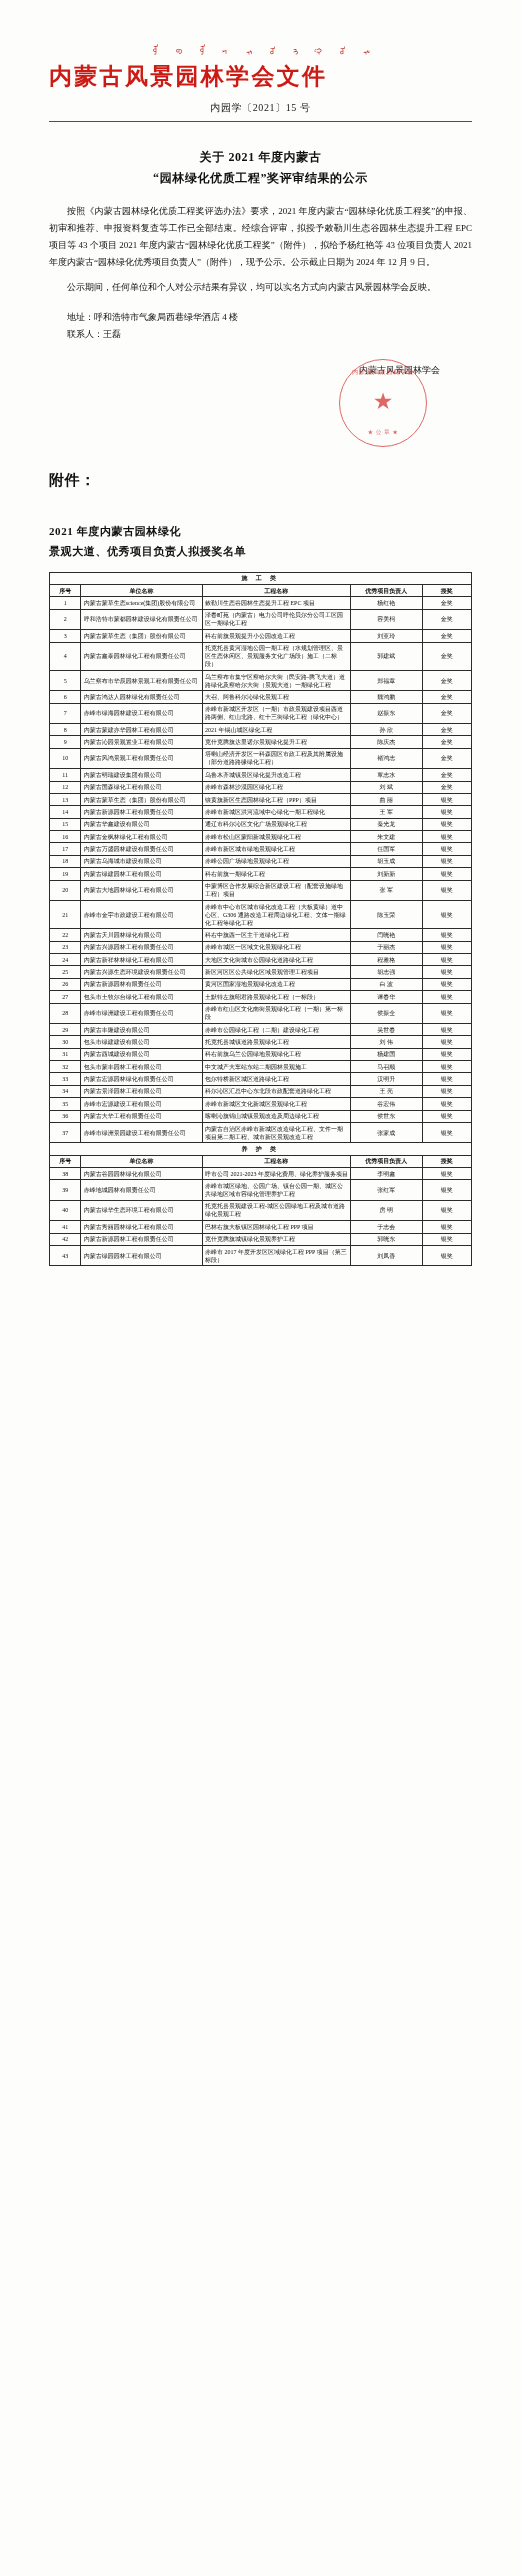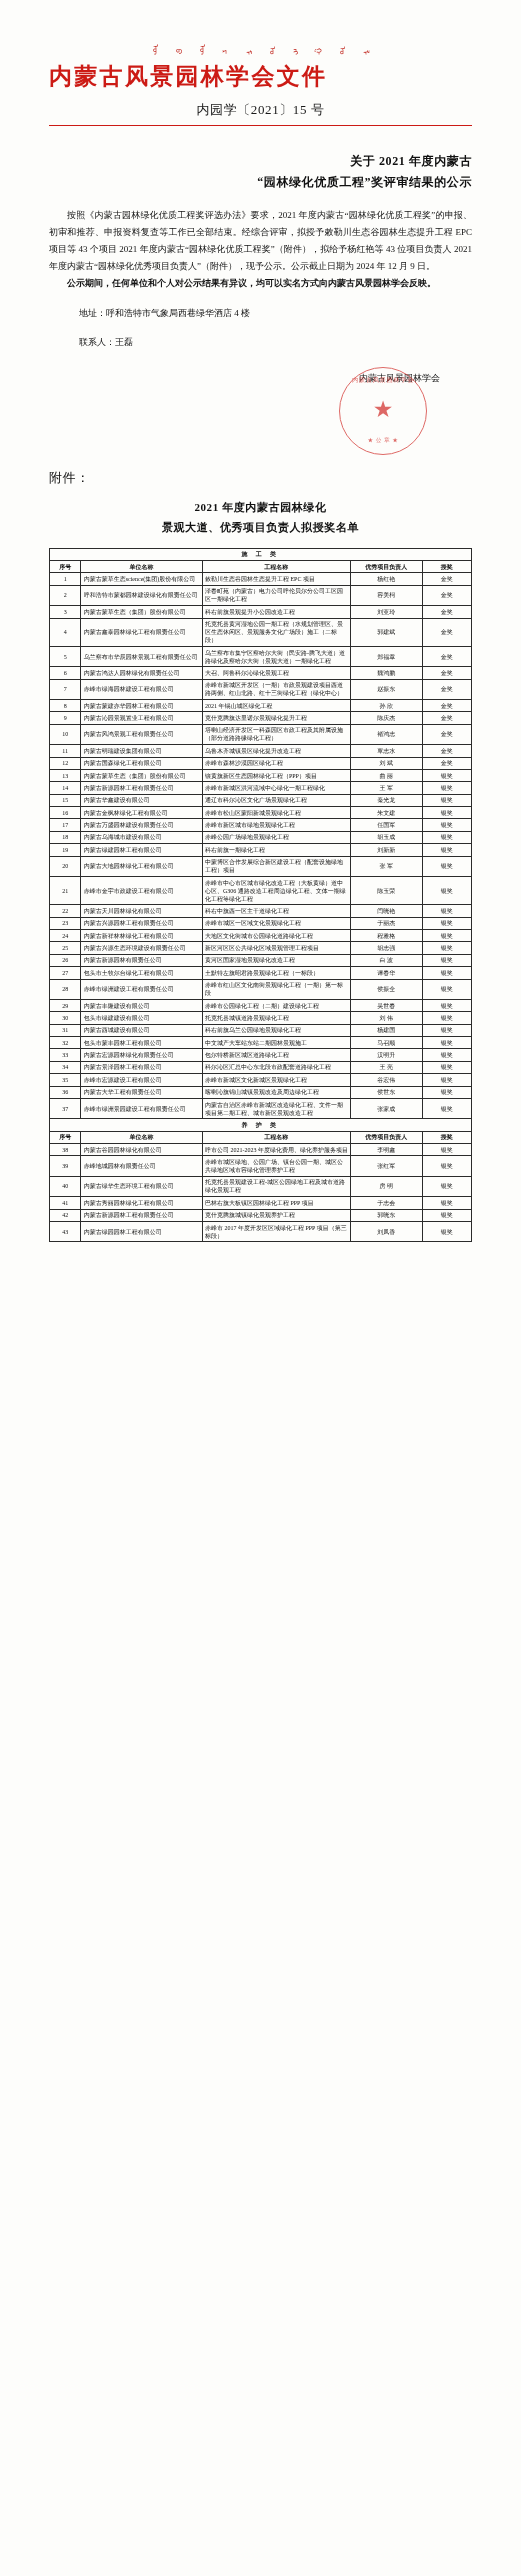--- a/index.html
+++ b/index.html
@@ -4,46 +4,46 @@
 <style>
   html,body{margin:0;padding:0;background:#b9b9b9;}
   body{font-family:"Liberation Serif", serif;}
   .page{width:521px;min-height:2576px;margin:0 auto;background:#fdfdfb;position:relative;padding:0;box-sizing:border-box;}
   .inner{padding:19.5px 49px 23px 49px;}
 
   
   .mongol-row{display:flex;justify-content:center;align-items:flex-end;gap:10.3px;height:30px;margin-top:4.6px;}
   .mongol-row span{display:inline-block;writing-mode:vertical-rl;font-family:"Liberation Serif",serif;font-size:7.5px;color:#c0241c;letter-spacing:0.6px;transform:scaleY(1.15);}
   .org-title{color:#cc1b15;font-weight:bold;font-size:23px;letter-spacing:2.3px;margin-top:7px;font-family:"Liberation Serif",serif;}
-  .doc-number{text-align:center;color:#1a1a1a;font-size:13px;margin-top:9.2px;letter-spacing:0.6px;}
+  .doc-number{text-align:center;color:#1a1a1a;font-size:10px;margin-top:9.2px;letter-spacing:0.6px;}
   .red-rule{height:1.1px;background:#cc1b15;margin:5.7px 0 0 0;}
 
   
-  .doc-title{text-align:right;font-size:12px;font-weight:bold;line-height:20.6px;margin-top:25px;letter-spacing:0.6px;color:#111;}
+  .doc-title{text-align:center;font-size:12px;font-weight:bold;line-height:20.6px;margin-top:25px;letter-spacing:0.6px;color:#111;}
 
   
   .body-text{font-size:9px;line-height:17px;color:#111;margin-top:15px;text-align:justify;}
   .body-text p{margin:0 0 0 0;text-indent:2em;}
-  .contact p{margin:12px;text-indent:2em;}
+  .contact p{margin:0;text-indent:2em;}
   .contact{font-size:9px;line-height:17px;margin-top:12.6px;color:#111;}
   .email-link{color:#1414c8;text-decoration:underline;}
   .attach-line{font-size:9px;line-height:17px;margin-top:13.8px;text-indent:2em;color:#111;}
 
   
   .sign-block{margin-top:19.5px;text-align:right;padding-right:32px;position:relative;height:69px;}
   .sign-block .l1{font-size:9px;line-height:17px;color:#111;}
   .sign-block .l2{font-size:9px;line-height:17px;color:#111;letter-spacing:1.1px;}
   .seal{position:absolute;right:45px;top:-3.4px;width:86px;height:86px;border:1.7px solid #d2302c;border-radius:50%;opacity:.72;}
   .seal:before{content:"★";position:absolute;left:50%;top:50%;transform:translate(-50%,-54%);color:#d2302c;font-size:23px;}
   .seal-top{position:absolute;left:0;right:0;top:8px;text-align:center;font-size:6.3px;color:#d2302c;letter-spacing:0.6px;}
   .seal-bot{position:absolute;left:0;right:0;bottom:9.2px;text-align:center;font-size:5.7px;color:#d2302c;letter-spacing:0.6px;}
 
   
-  .attach-head{font-size:13px;font-weight:normal;margin-top:30px;color:#111;letter-spacing:0.6px;}
-  .attach-title{text-align:center;font-size:11px;font-weight:bold;line-height:19.5px;margin-top:11px;color:#111;letter-spacing:0.6px;}
+  .attach-head{font-size:15px;font-weight:bold;margin-top:40px;color:#111;letter-spacing:0.6px;}
+  .attach-title{font-size:11px;font-weight:bold;line-height:19.5px;margin-top:32px;color:#111;letter-spacing:0.6px;}
 
   
   table.award{width:100%;border-collapse:collapse;margin-top:10.3px;table-layout:fixed;}
   table.award th, table.award td{border:0.6px solid #2b2b2b;font-size:6px;line-height:8px;padding:1.7px 1.7px;color:#111;text-align:center;vertical-align:middle;font-family:"Liberation Serif",serif;}
   table.award td.name{text-align:left;padding-left:2.3px;}
   .sec-row td{font-size:8.6px;font-weight:bold;letter-spacing:3.4px;padding:3.4px 0;}
   .hdr td{font-weight:bold;font-size:6.3px;}
   col.c1{width:7%;} col.c2{width:27%;} col.c3{width:33%;} col.c4{width:16%;} col.c5{width:11%;}
 </style>
 </head>
@@ -69,21 +69,21 @@
     <div class="doc-number">内园学〔2021〕15 号</div>
     <div class="red-rule"></div>
 
     <div class="doc-title">
       <div>关于 2021 年度内蒙古</div>
       <div>“园林绿化优质工程”奖评审结果的公示</div>
     </div>
 
     <div class="body-text">
       <p>按照《内蒙古园林绿化优质工程奖评选办法》要求，2021 年度内蒙古“园林绿化优质工程奖”的申报、初审和推荐、申报资料复查等工作已全部结束。经综合评审，拟授予敕勒川生态谷园林生态提升工程 EPC 项目等 43 个项目 2021 年度内蒙古“园林绿化优质工程奖”（附件），拟给予杨红艳等 43 位项目负责人 2021 年度内蒙古“园林绿化优秀项目负责人”（附件），现予公示。公示截止日期为 2024 年 12 月 9 日。</p>
-      <p style="margin-top:0;font-weight:bold;">公示期间，任何单位和个人对公示结果有异议，均可以实名方式向内蒙古风景园林学会反映。</p>
+      <p style="margin-top:8px;">公示期间，任何单位和个人对公示结果有异议，均可以实名方式向内蒙古风景园林学会反映。</p>
     </div>
 
     <div class="contact">
       <p>地址：呼和浩特市气象局西巷绿华酒店 4 楼</p>
       <p>联系人：王磊</p>
     </div>
 
 
     <div class="sign-block">
       <div class="seal">

